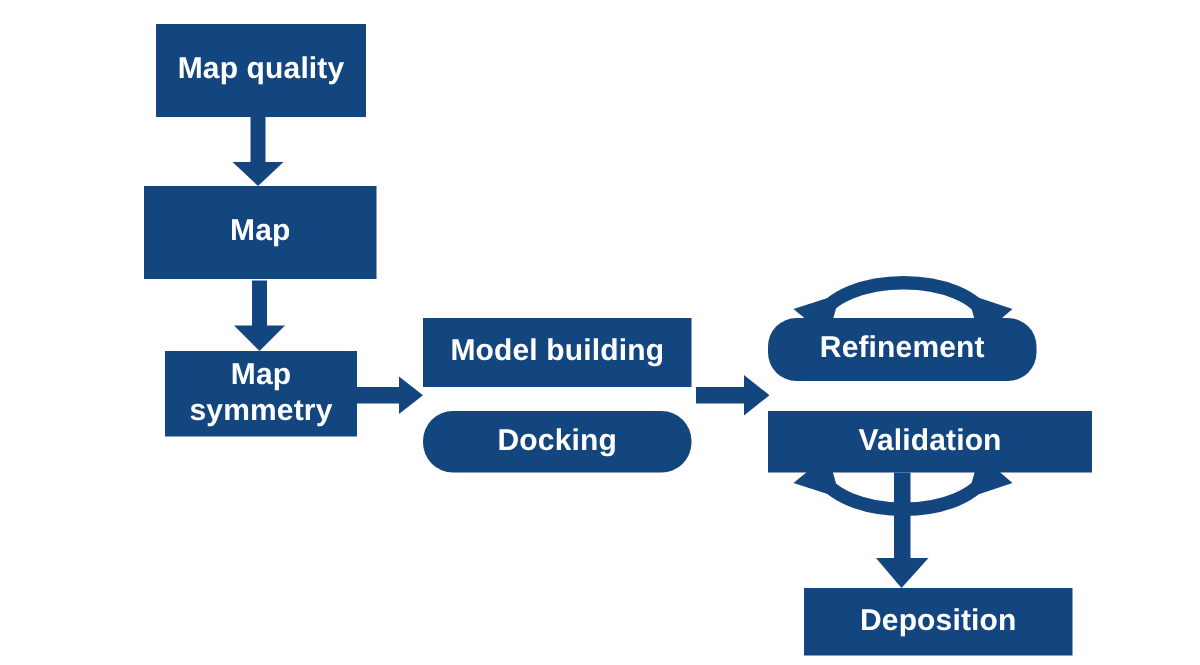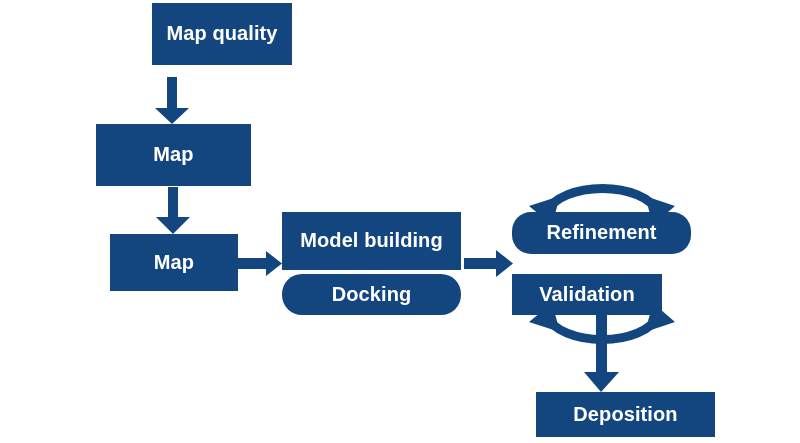--- a/index.html
+++ b/index.html
@@ -35,27 +35,27 @@
   svg.edges {
     position: absolute;
     left: 0;
     top: 0;
     width: 800px;
     height: 443px;
     z-index: 2;
     overflow: visible;
   }
   
-  #node-map-quality      { left: 104px; top: 3px;  width: 140px; height: 62px; margin-left: 48px; }
+  #node-map-quality      { left: 104px; top: 16px;  width: 140px; height: 62px; }
   #node-map-improvement  { left: 96px;  top: 124px; width: 155px; height: 62px; }
   #node-map-symmetry     { left: 110px; top: 234px; width: 128px; height: 57px; }
-  #node-model-building   { left: 282px; top: 212px; width: 179px; height: 58px; }
+  #node-model-building   { left: 282px; top: 212px; width: 179px; height: 46px; }
   #node-docking          { left: 282px; top: 274px; width: 179px; height: 41px; border-radius: 20px; }
   #node-refinement       { left: 512px; top: 212px; width: 179px; height: 42px; border-radius: 19px; }
-  #node-validation       { left: 512px; top: 274px; width: 150px; height: 41px; }
+  #node-validation       { left: 512px; top: 274px; width: 216px; height: 41px; }
   #node-deposition       { left: 512px; top: 392px; width: 179px; height: 45px; margin-left: 24px; }
 </style>
 </head>
 <body>
 
 <div id="canvas">
 
   <svg class="edges" viewBox="0 0 800 443" xmlns="http://www.w3.org/2000/svg">
 
     <g>
@@ -103,20 +103,21 @@
 
   <div class="node" id="node-map-improvement">
     <div>
       <span>Map</span>
     </div>
   </div>
 
   <div class="node" id="node-map-symmetry">
     <div>
       <span>Map</span>
+      <span>symmetry</span>
     </div>
   </div>
 
   <div class="node" id="node-model-building">
     <span>Model building</span>
   </div>
 
   <div class="node" id="node-docking">
     <span>Docking</span>
   </div>

